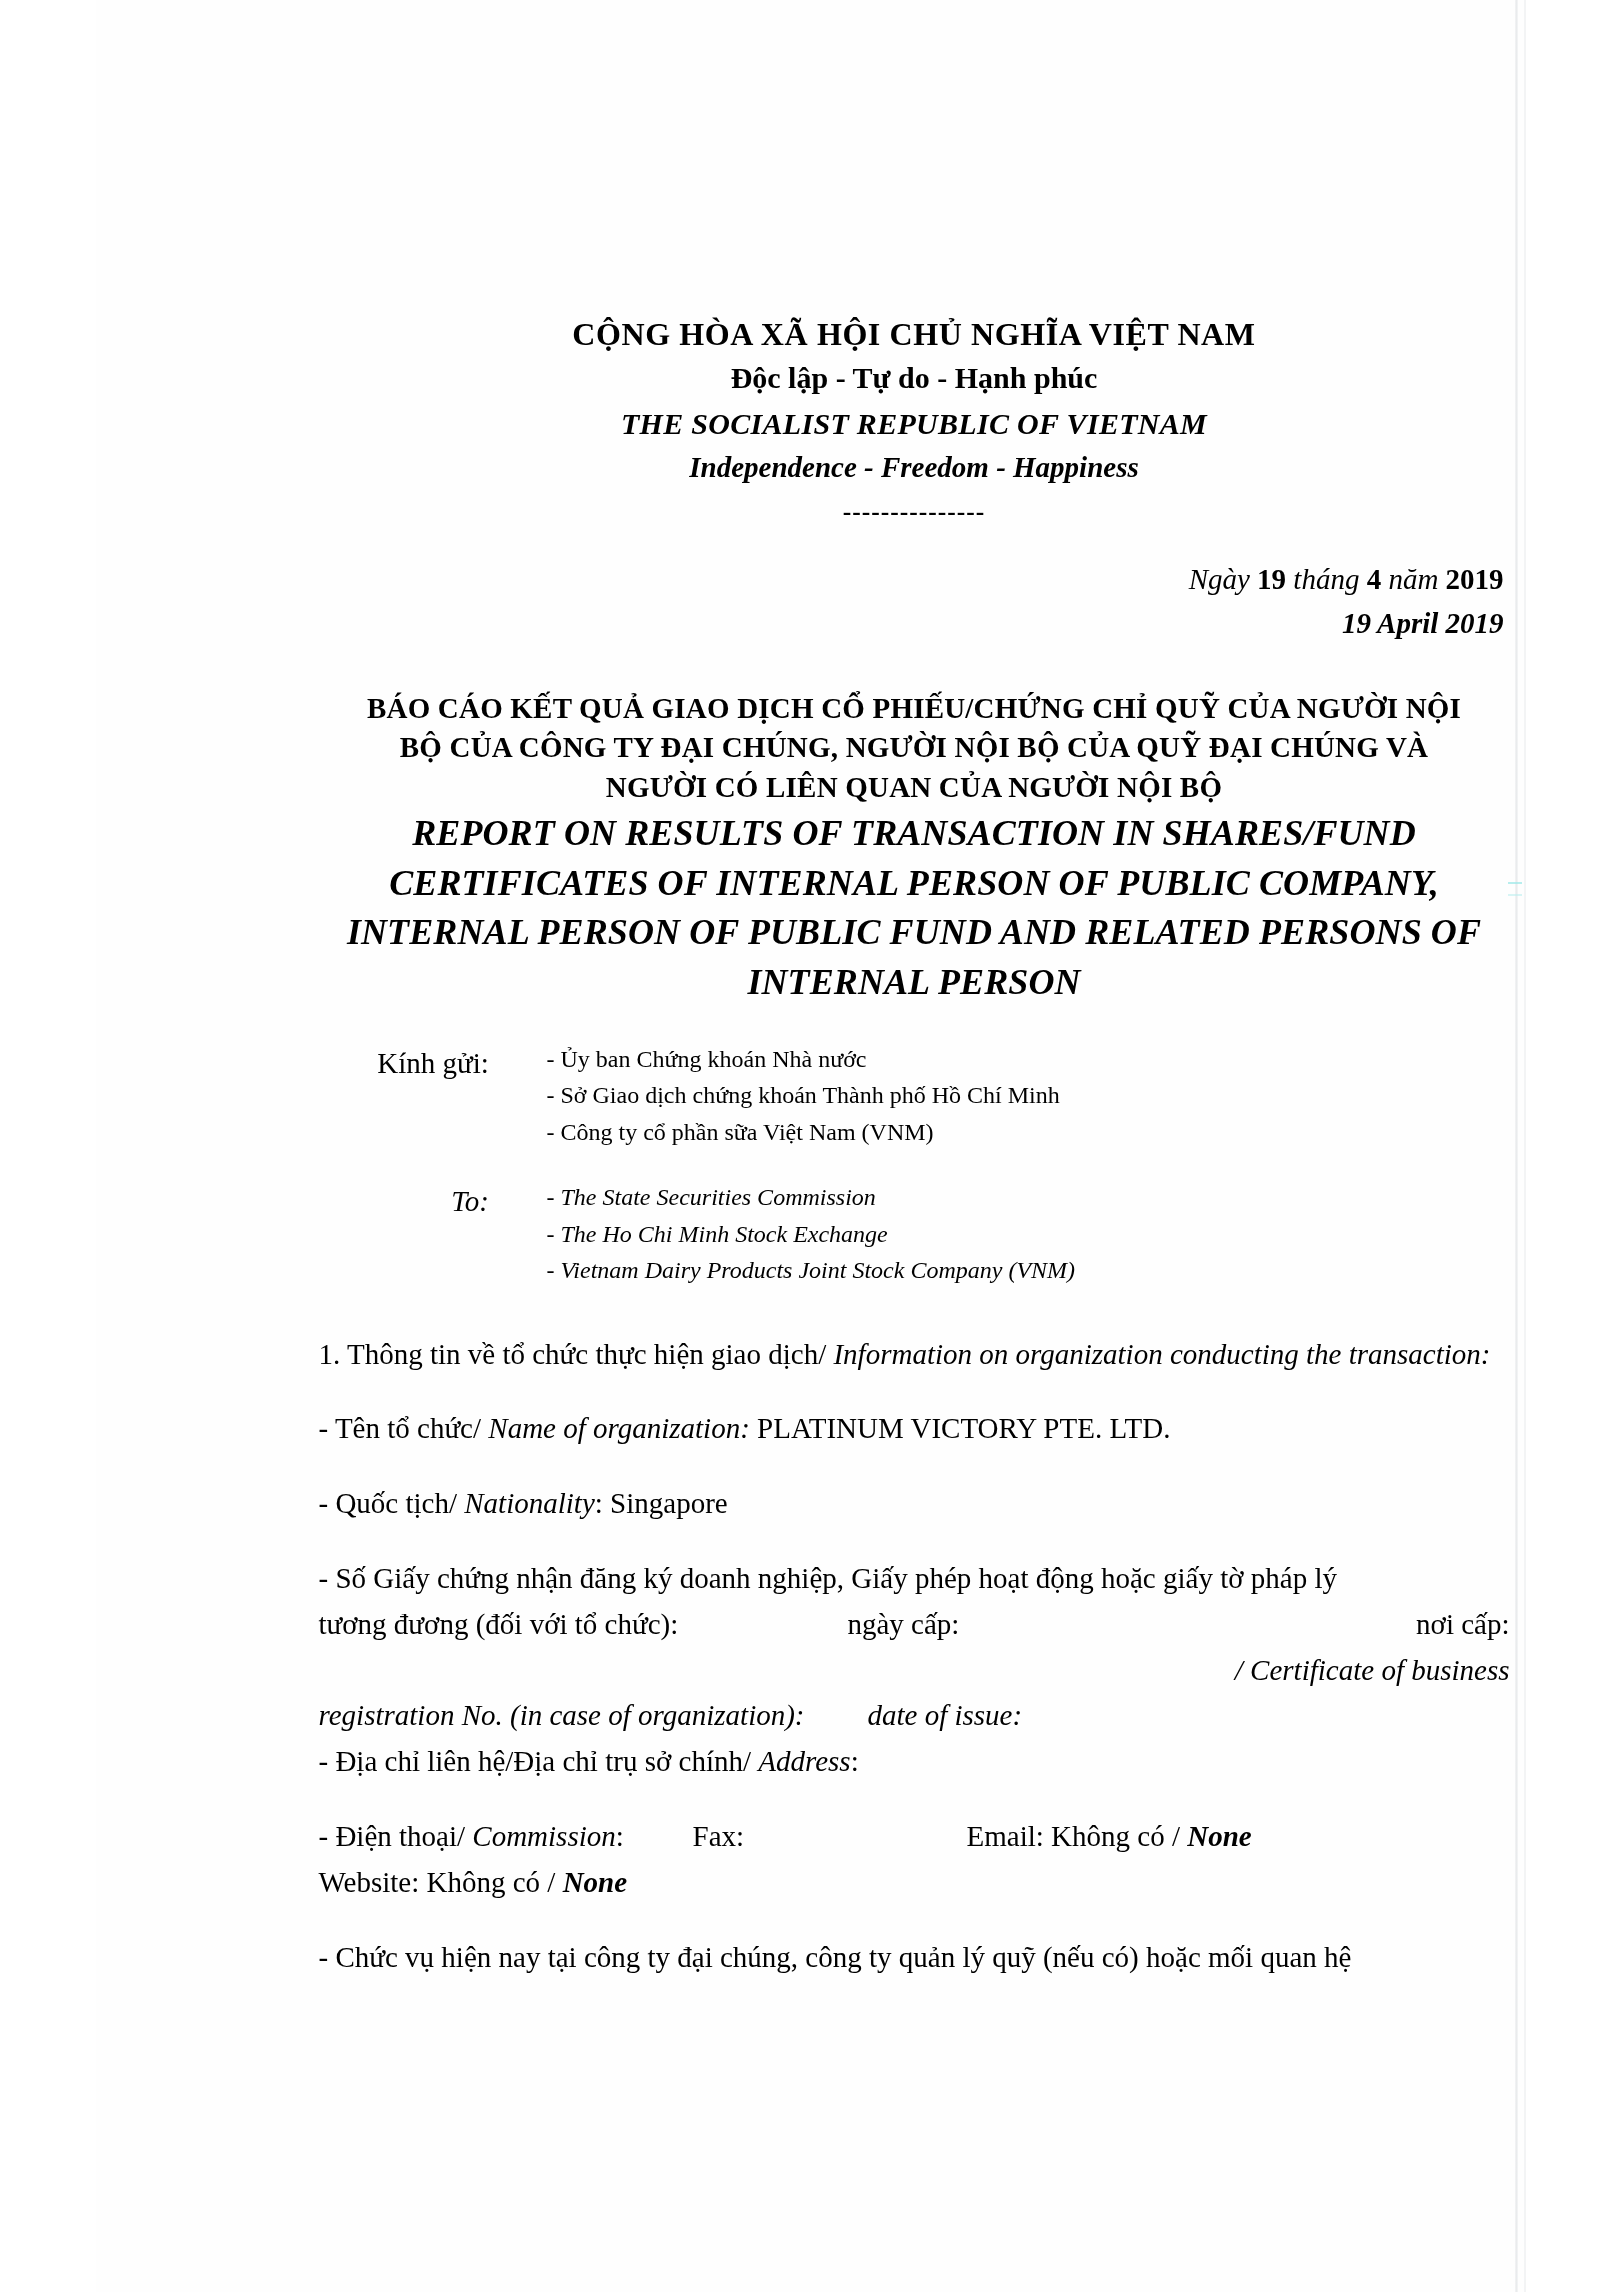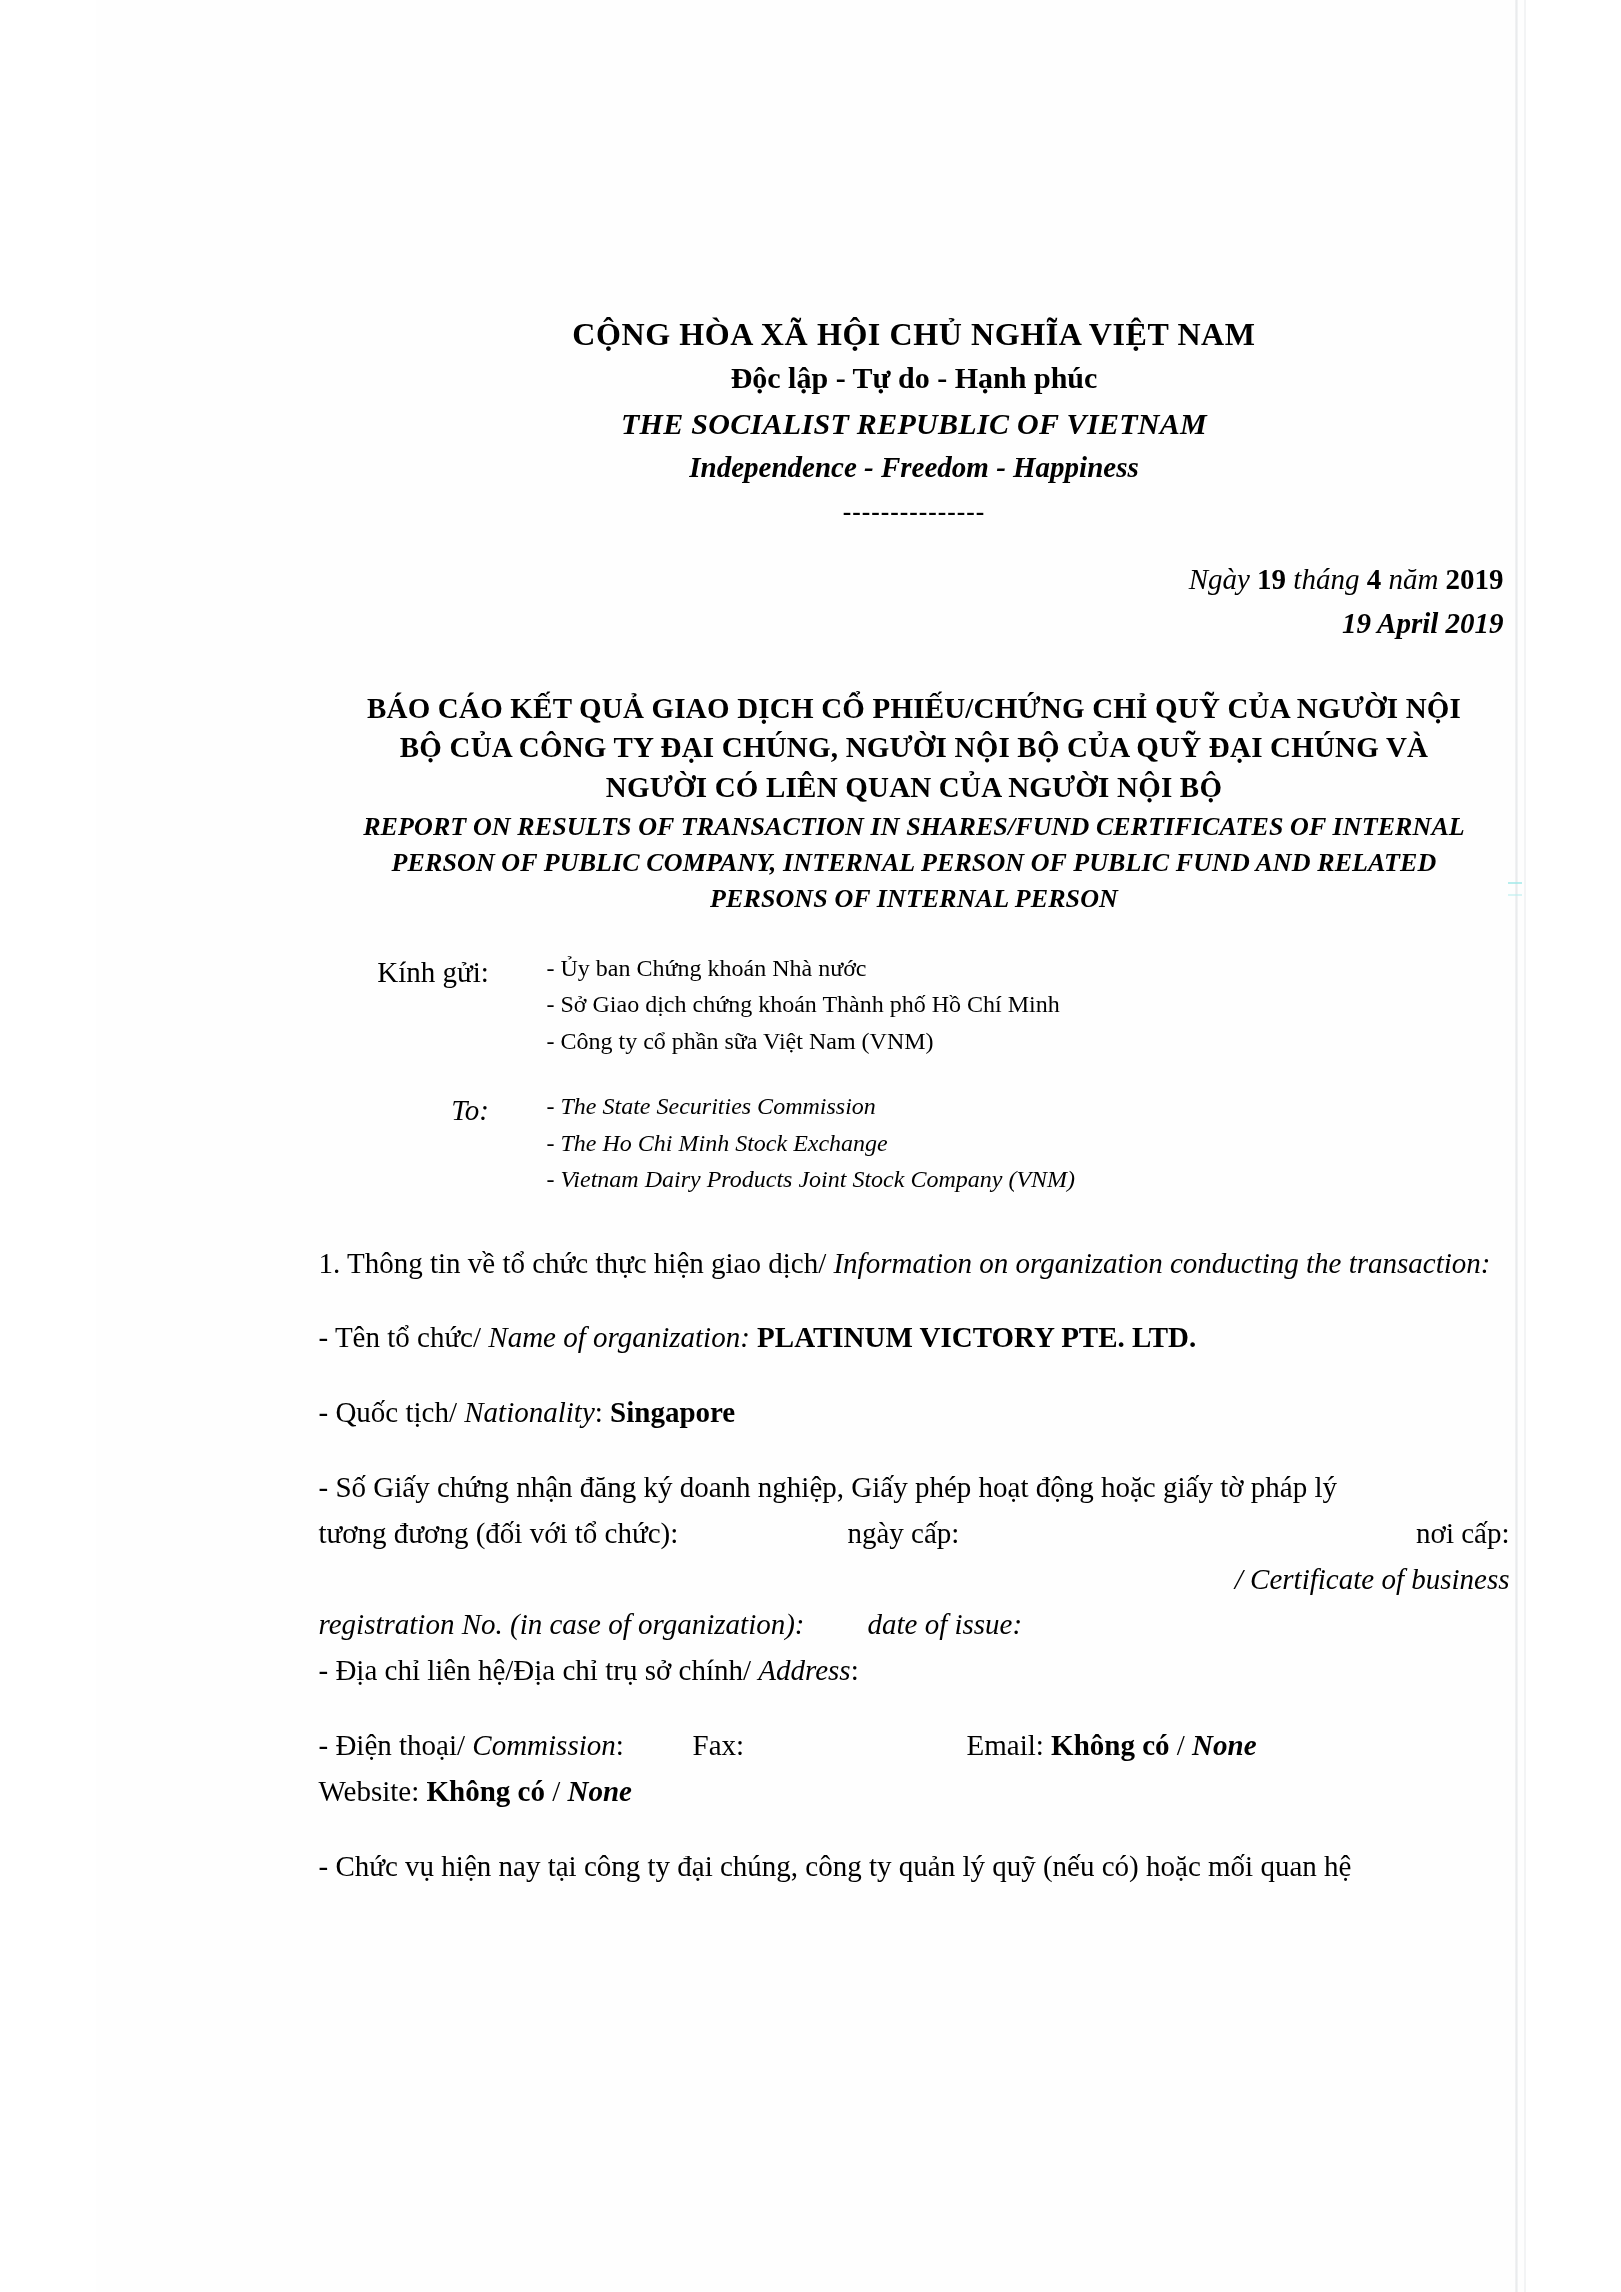--- a/index.html
+++ b/index.html
@@ -134,21 +134,21 @@
     margin-top: 45px;
   }
   .title-vi {
     font-size: 29px;
     font-weight: bold;
     line-height: 1.36;
     letter-spacing: 0.2px;
     padding: 0 47px;
   }
   .title-en {
-    font-size: 26px;
+    font-size: 36px;
     font-weight: bold;
     font-style: italic;
     line-height: 1.38;
     letter-spacing: 0.1px;
     padding: 0 25.5px;
     margin-top: 2px;
   }
 
   
   .recipients {
@@ -195,21 +195,21 @@
     margin-bottom: 29px;
     text-align: left;
   }
   .para.tight {
     margin-bottom: 0;
   }
   .para i {
     font-style: italic;
   }
   .para b {
-    font-weight: bold;
+    font-weight: normal;
   }
   .para .bi {
     font-weight: bold;
     font-style: italic;
   }
   
   .tabrow {
     display: flex;
     width: 100%;
   }

